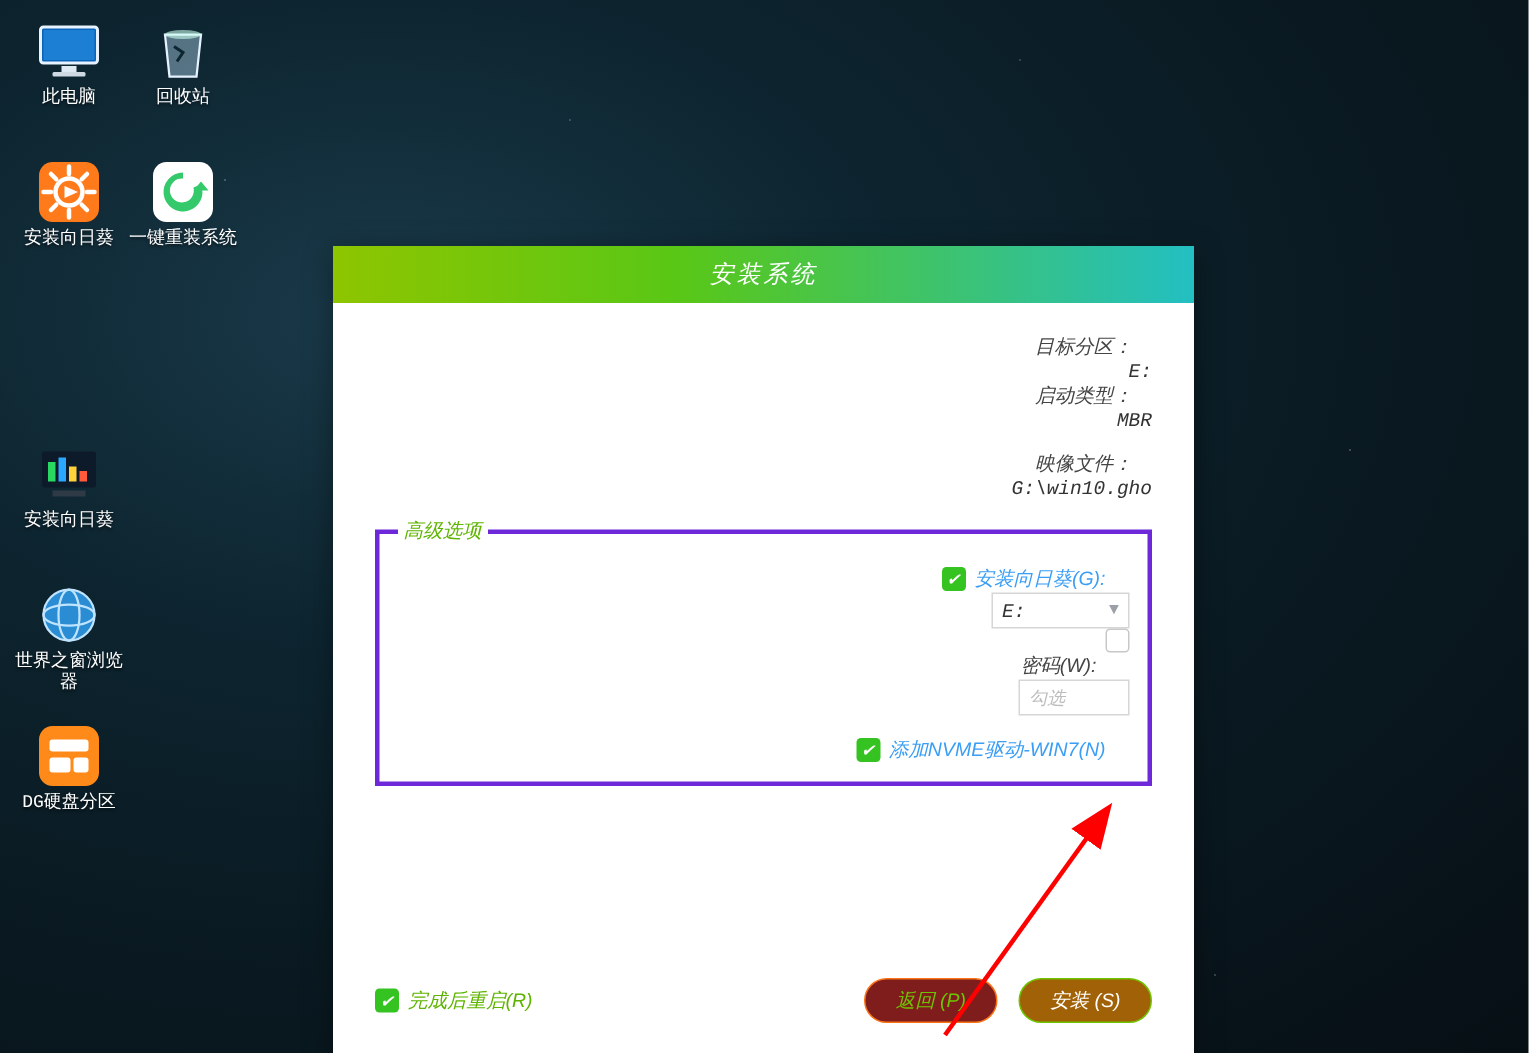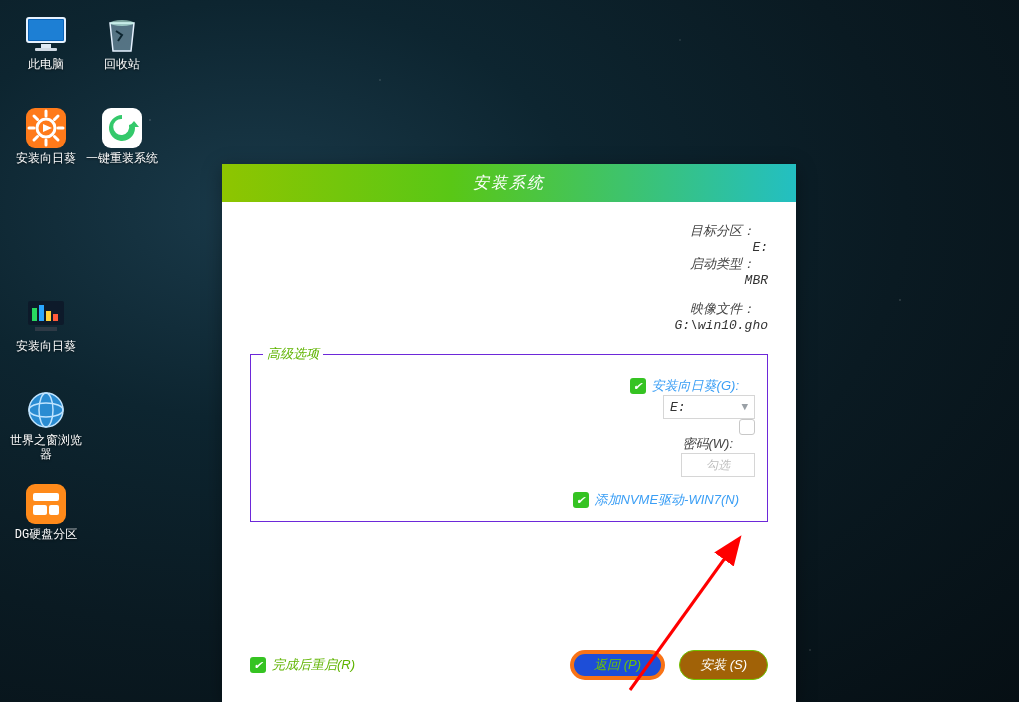--- a/index.html
+++ b/index.html
@@ -87,21 +87,21 @@
   .row {
     display: flex;
     align-items: flex-end;
     margin-bottom: 12px;
     flex-direction: column;
   }
   .row .lbl { color: #444; min-width: 78px; }
   .row .val { font-family: "Consolas","Courier New",monospace; color:#333; }
   .row .lbl2 { margin-left: 62px; min-width: 78px; color:#444; }
   fieldset.adv {
-    border: 1px solid #6d28d9;
+    border: 3px solid #6d28d9;
     margin-top: 6px;
     padding: 14px 12px 10px 12px;
   }
   fieldset.adv legend {
     color: #5fb400;
     font-size: 13px;
     padding: 0 4px;
   }
   .check {
     display: inline-flex;
@@ -134,21 +134,21 @@
     color: #333;
     justify-content: space-between;
   }
   .dropdown .arrow { color:#9aa0a6; font-size: 11px; margin-left: 18px; }
   .pwd-label { color:#444; margin-left: 58px; margin-right: 22px; }
   .pwd-input {
     border: 1px solid #d6d6d6;
     height: 24px; width: 74px;
     color: #bdbdbd;
     font-size: 12px;
-    padding: 0 24px;
+    padding: 0 6px;
     display: inline-flex; align-items: center;
   }
   .dialog-footer {
     display: flex;
     align-items: center;
     padding: 0 28px 22px 28px;
   }
   .restart {
     display: inline-flex; align-items:center; gap:6px;
     color:#5fb400; font-size: 13px;
@@ -157,23 +157,23 @@
   .btn {
     height: 30px;
     border-radius: 15px;
     padding: 0 20px;
     font-size: 13px;
     display: inline-flex; align-items: center; justify-content: center;
     cursor: pointer;
     margin-left: 14px;
   }
   .btn-back {
-    border: 4px solid #f97316;
+    border: 1px solid #f97316;
     color: #6fc400;
-    background: #1d4ed8;
+    background: #7f1d1d;
   }
   .btn-install {
     border: 1px solid #6fc400;
     background: #a16207;
     color: #fff;
   }
   .fill-space { height: 110px; }
 
   
   .arrow-svg {

